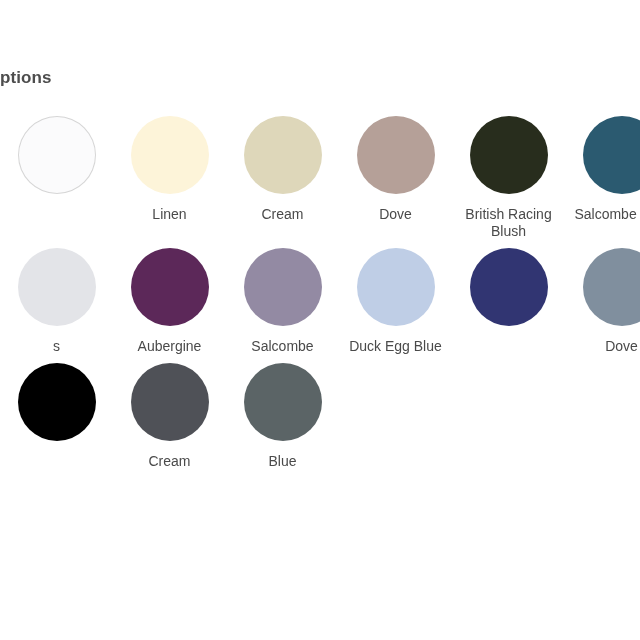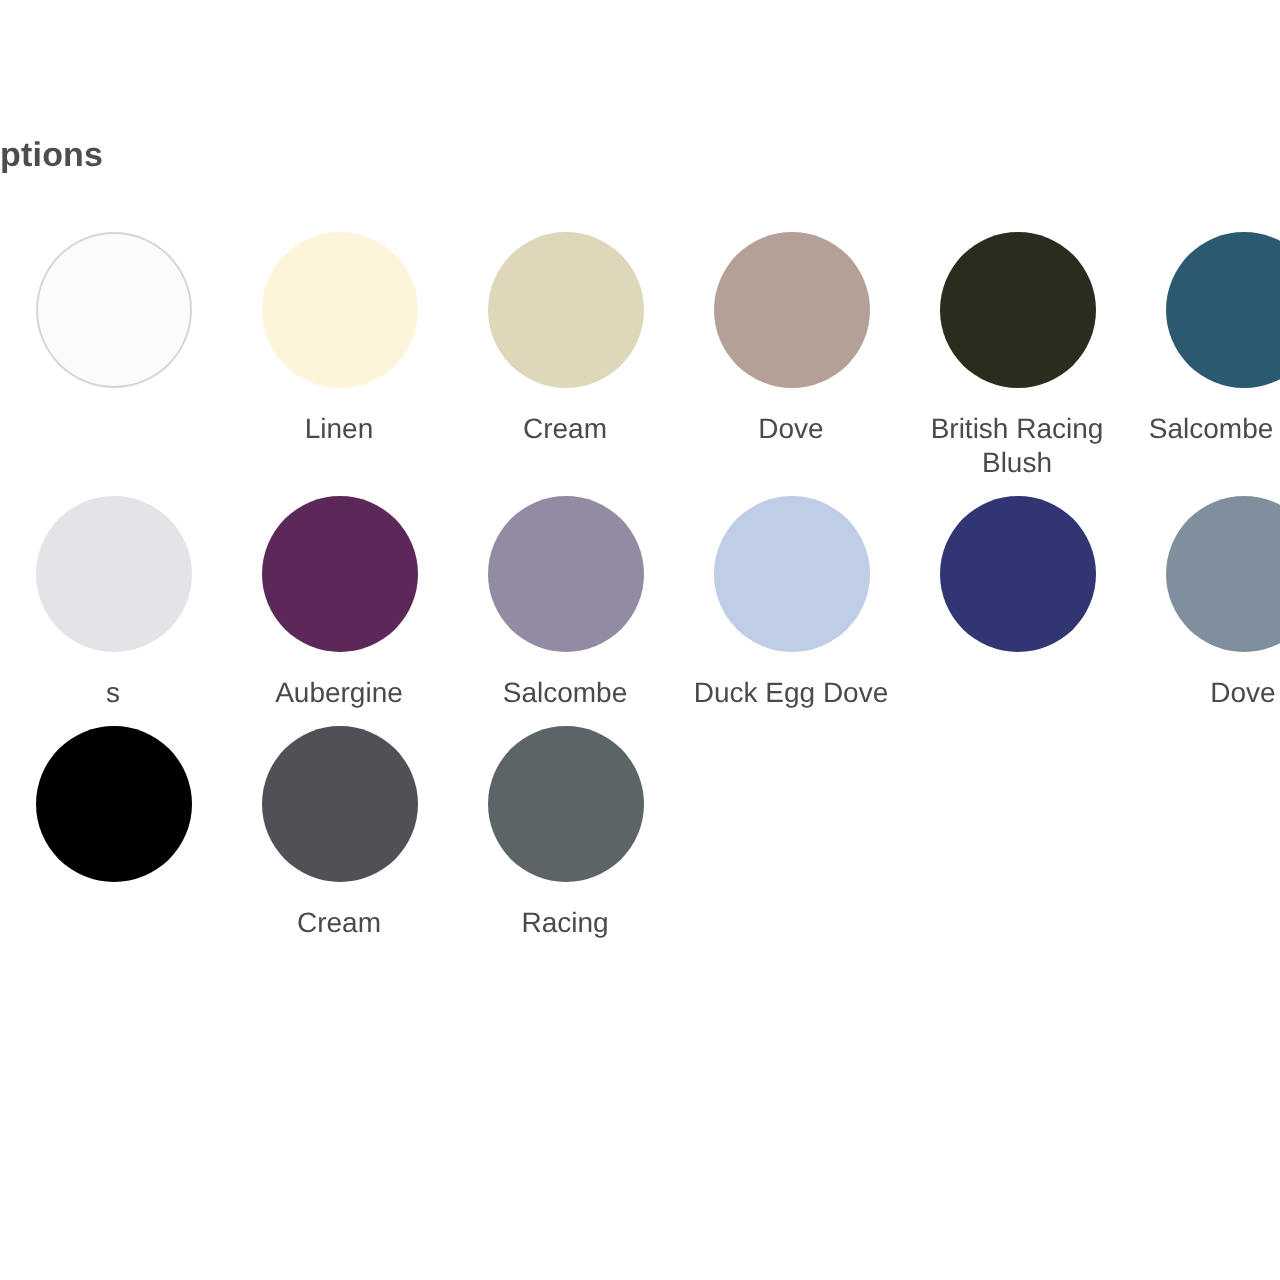--- a/index.html
+++ b/index.html
@@ -116,39 +116,39 @@
         <div class="swatch-cell">
           <span class="swatch-dot" style="background-color: rgb(92, 40, 89);"></span>
           <span class="swatch-label">Aubergine</span>
         </div>
         <div class="swatch-cell">
           <span class="swatch-dot" style="background-color: rgb(147, 138, 163);"></span>
           <span class="swatch-label">Salcombe</span>
         </div>
         <div class="swatch-cell">
           <span class="swatch-dot" style="background-color: rgb(191, 206, 230);"></span>
-          <span class="swatch-label">Duck Egg Dove</span>
+          <span class="swatch-label">Duck Egg Blue</span>
         </div>
         <div class="swatch-cell">
           <span class="swatch-dot" style="background-color: rgb(49, 53, 114);"></span>
         </div>
         <div class="swatch-cell">
           <span class="swatch-dot" style="background-color: rgb(128, 143, 158);"></span>
           <span class="swatch-label">Dove</span>
         </div>
       </div>
       <div class="swatch-row">
         <div class="swatch-cell">
           <span class="swatch-dot" style="background-color: rgb(0, 0, 0);"></span>
           <span class="swatch-label"></span>
         </div>
         <div class="swatch-cell">
           <span class="swatch-dot" style="background-color: rgb(79, 81, 87);"></span>
           <span class="swatch-label">Cream</span>
         </div>
         <div class="swatch-cell">
           <span class="swatch-dot" style="background-color: rgb(91, 100, 102);"></span>
-          <span class="swatch-label">Racing</span>
+          <span class="swatch-label">Blue</span>
         </div>
       </div>
     </div>
 
 </div>
 
 </body></html>

